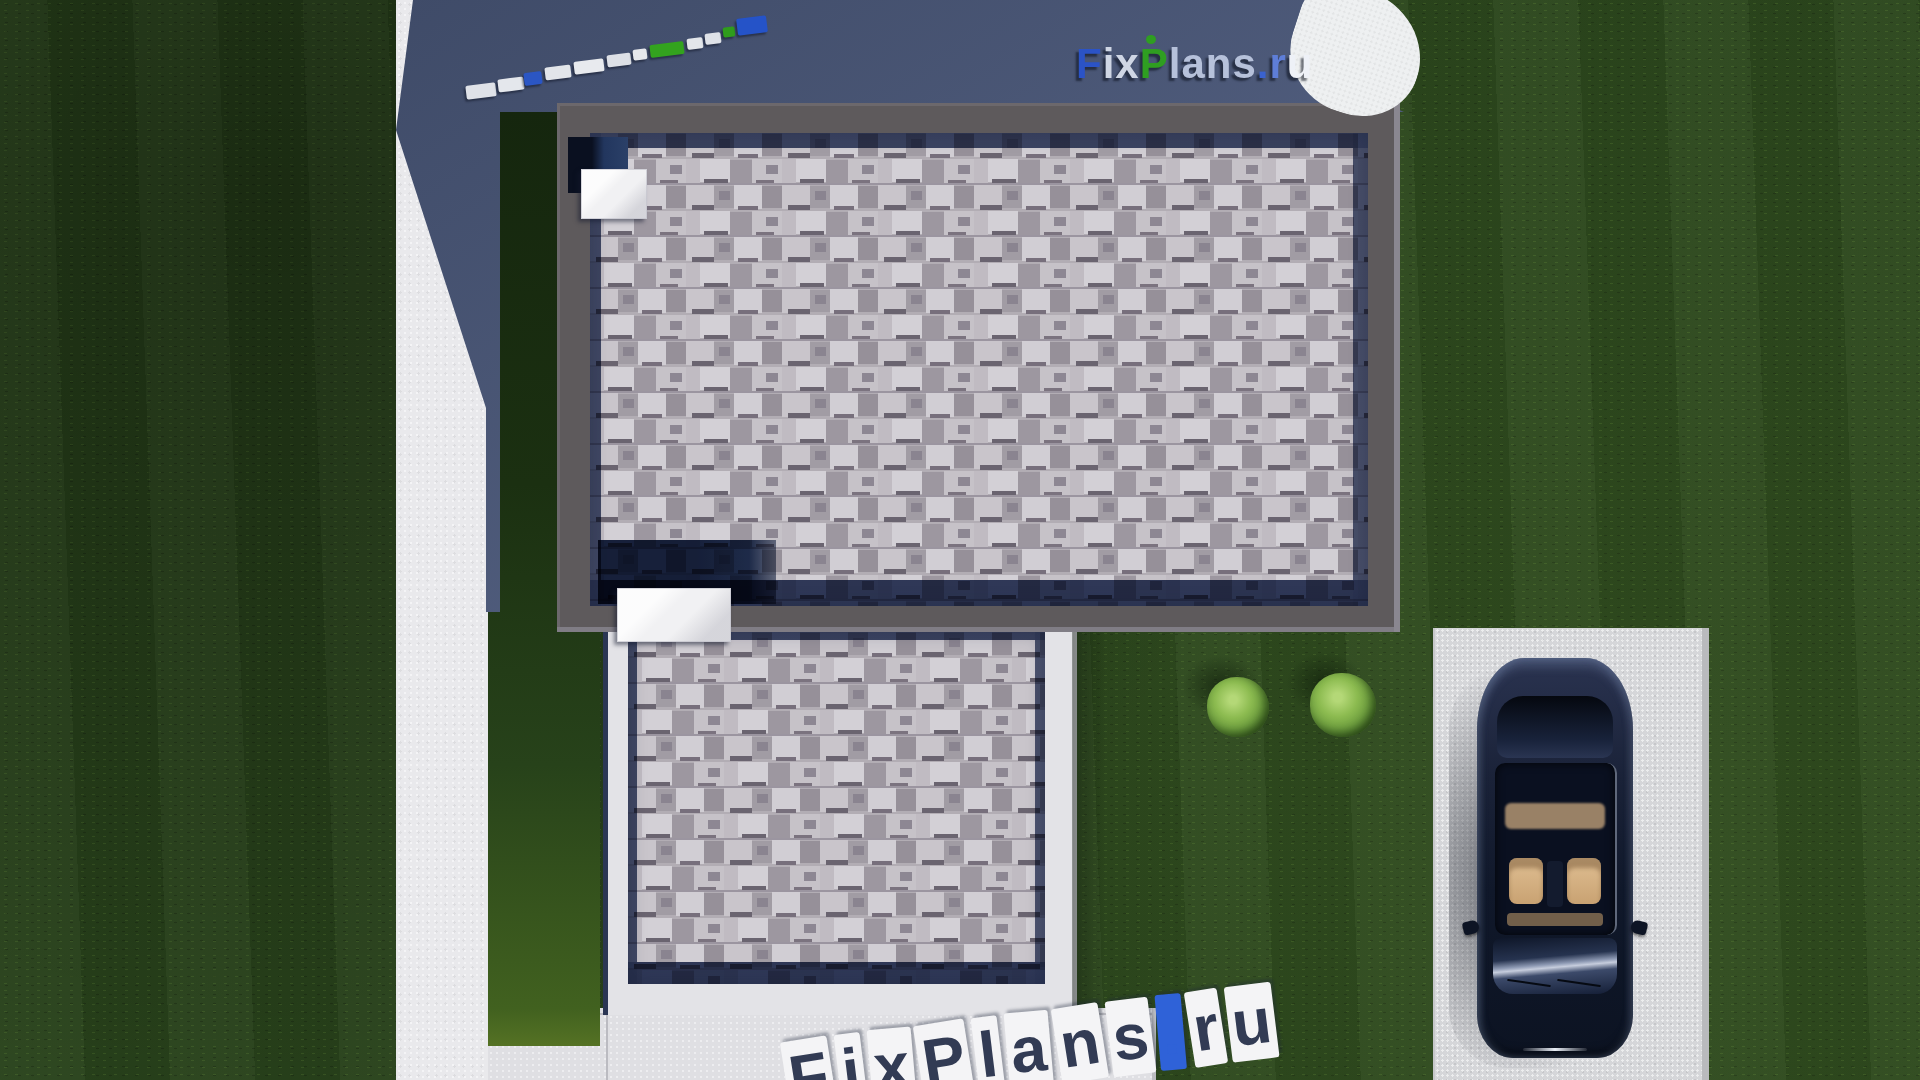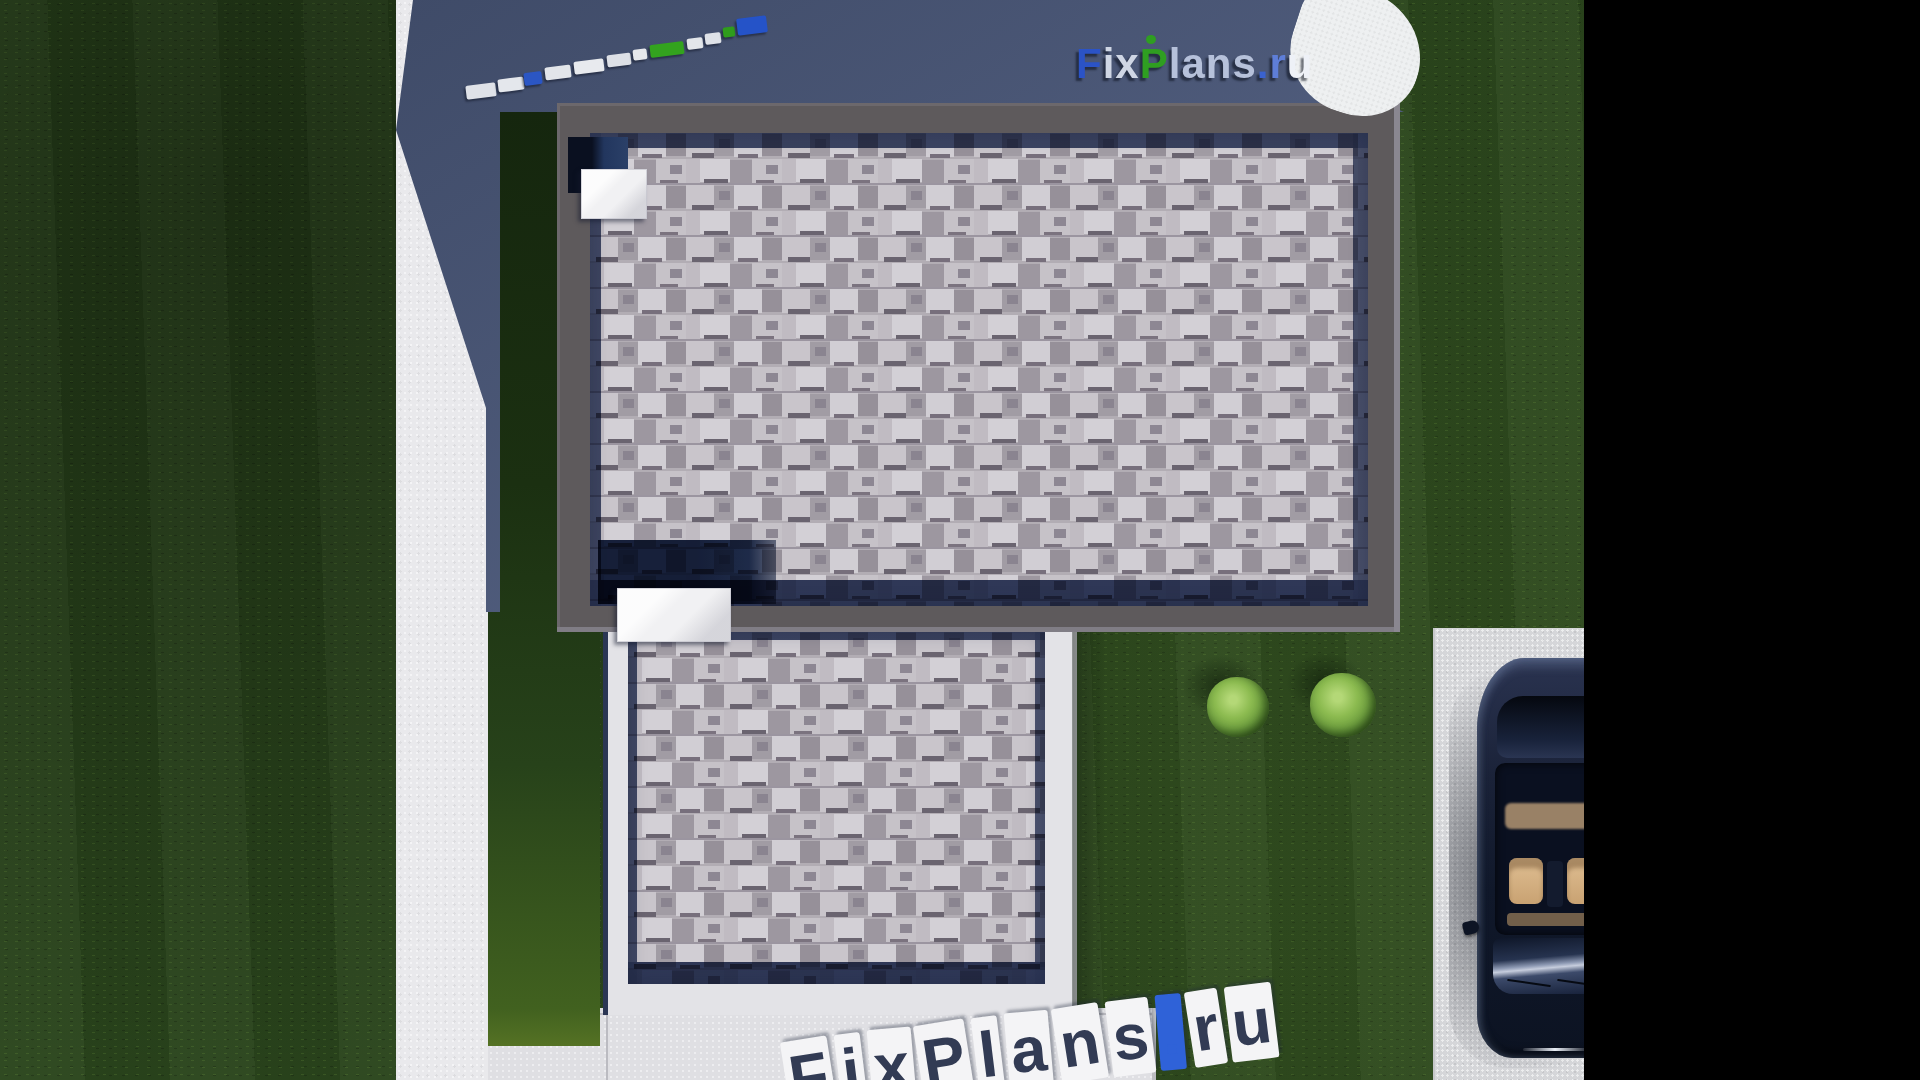--- a/index.html
+++ b/index.html
@@ -1,16 +1,16 @@
 <!DOCTYPE html>
 <html><head>
 <meta charset="utf-8">
 <style>
   html,body{margin:0;padding:0;background:#000;}
-  .stage{position:relative;width:1584px;height:1080px;overflow:hidden;
+  .stage{position:relative;width:1920px;height:1080px;overflow:hidden;
          font-family:"Liberation Sans",sans-serif;}
   .abs{position:absolute;}
 
   
   .grass{position:absolute;inset:0;background-color:#2a451c;
     background-image:
       radial-gradient(circle at 14% 18%, rgba(0,0,0,.34), rgba(0,0,0,0) 55%),
       radial-gradient(circle at 85% 80%, rgba(120,160,60,.08), rgba(0,0,0,0) 60%),
       radial-gradient(rgba(150,200,80,.15) 1px, rgba(0,0,0,0) 1.6px),
       radial-gradient(rgba(0,0,0,.20) 1px, rgba(0,0,0,0) 1.5px),

